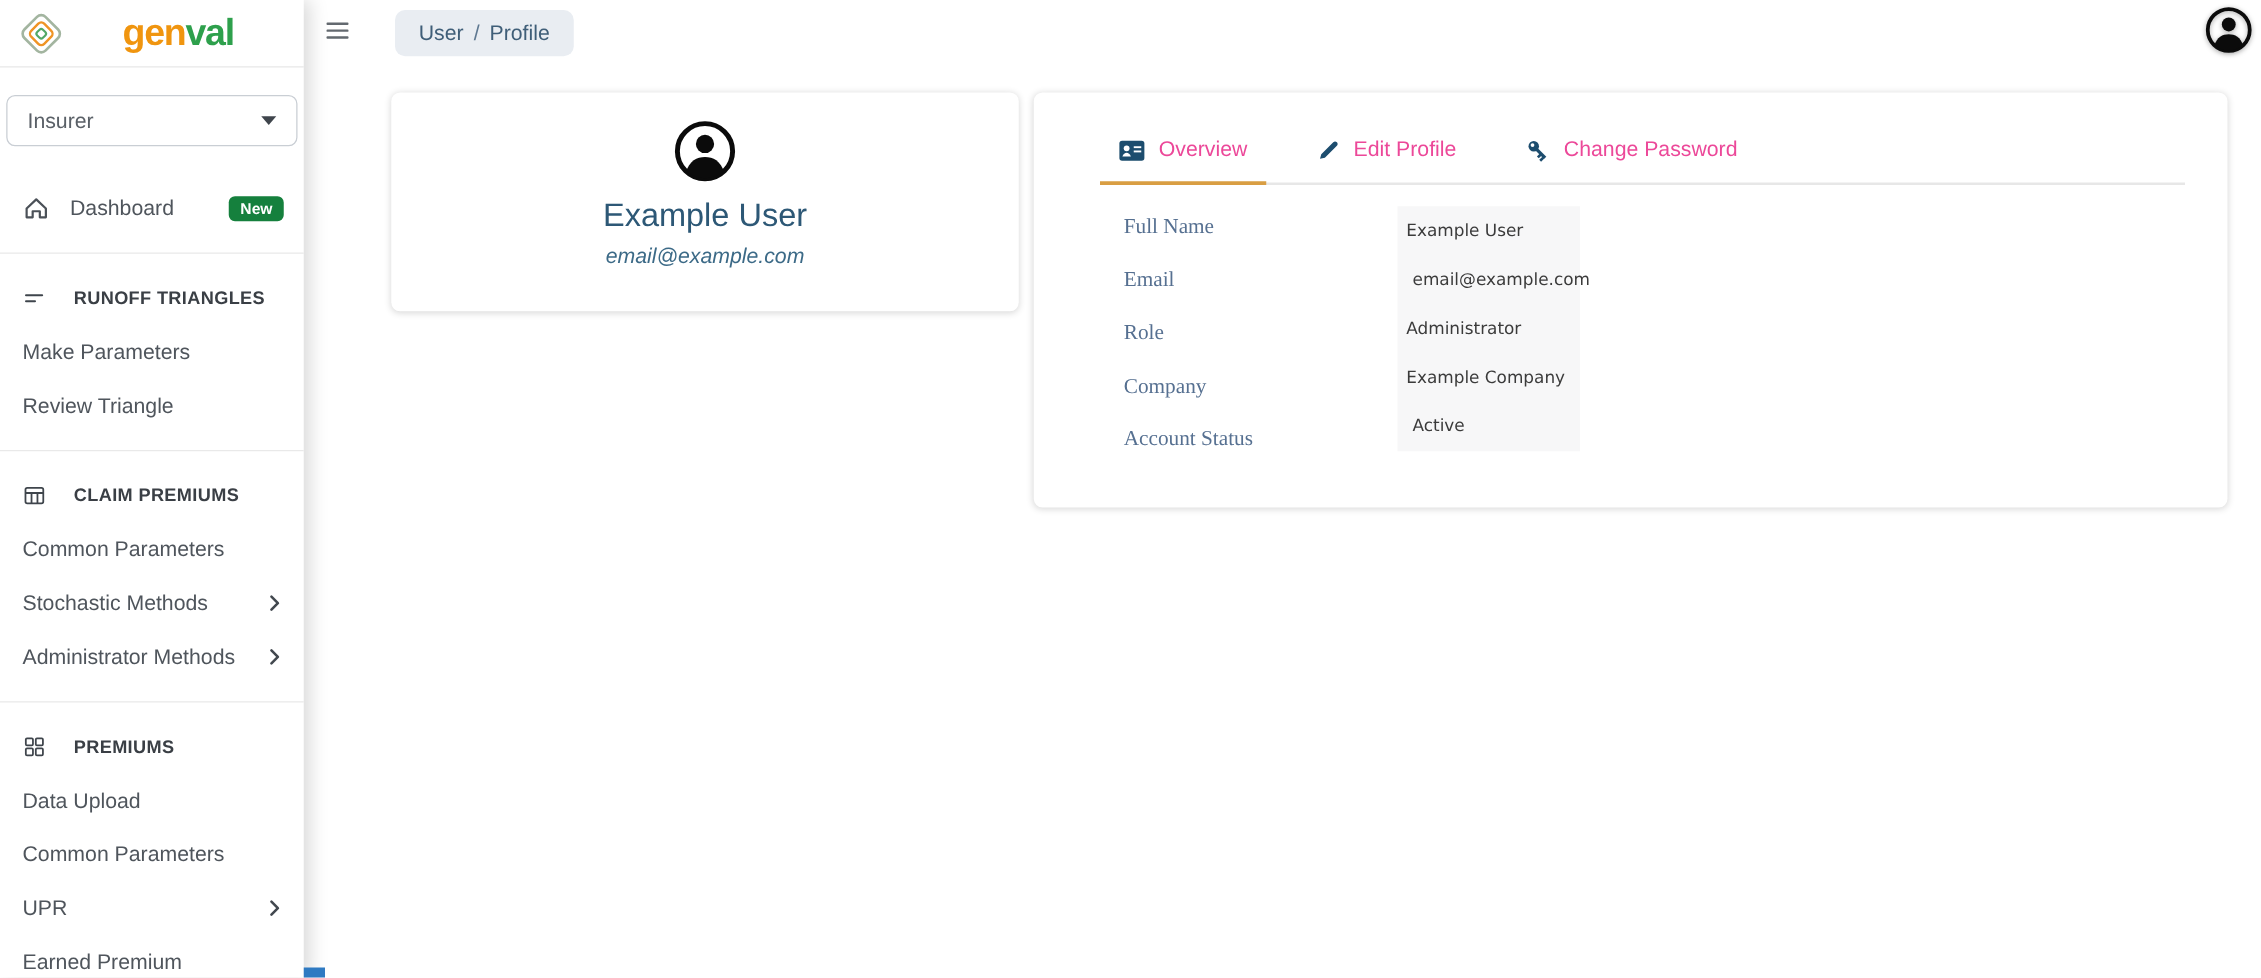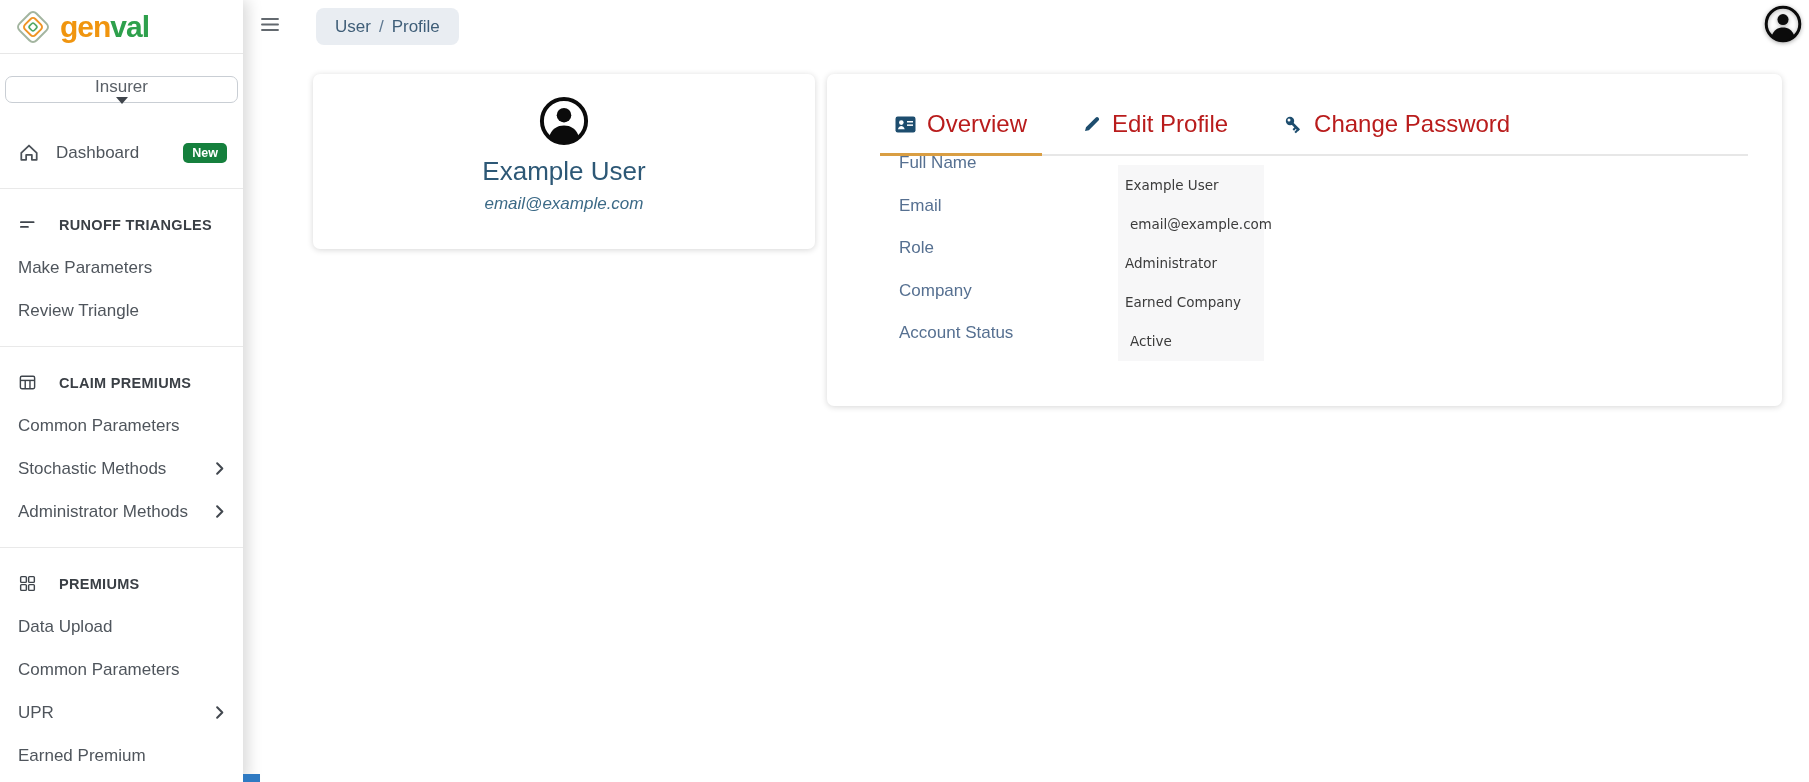--- a/index.html
+++ b/index.html
@@ -3,28 +3,28 @@
 <meta charset="utf-8">
 <style>
   * { margin:0; padding:0; box-sizing:border-box; }
   html,body { width:1809px; height:782px; overflow:hidden; background:#fff;
               font-family:"Liberation Sans", sans-serif; }
 
   
   .sidebar { position:absolute; left:0; top:0; width:243px; height:782px; background:#fff;
              box-shadow:5px 0 14px rgba(0,0,0,.15); z-index:20; }
   .logo-row { height:54px; display:flex; align-items:center; padding-left:12px;
-              border-bottom:1px solid #e7e7e7; }
+              border-bottom:1px solid #e7e7e7;gap:38px; }
   .logo-text { font-size:30px; font-weight:700; letter-spacing:-1px; margin-left:6px; }
   .logo-gen { color:#f0950f; }
   .logo-val { color:#2ea04c; }
 
-  .select-box { margin:22px 5px 0 5px; height:27px; border:1px solid #c9ced4; border-radius:7px;
-                display:flex; align-items:center; justify-content:flex-start;
-                padding:0 16px; cursor:pointer;flex-direction:column; }
+  .select-box { margin:22px 5px 0 5px; height:41px; border:1px solid #c9ced4; border-radius:7px;
+                display:flex; align-items:center; justify-content:space-between;
+                padding:0 16px; cursor:pointer; }
   .select-box .sel-text { font-size:17px; color:#5a6067; }
   .caret-down { width:0; height:0; border-left:6px solid transparent; border-right:6px solid transparent;
                 border-top:7px solid #3f454c; }
 
   .nav-item { height:43px; display:flex; align-items:center; padding:0 16px 0 18px;
               cursor:pointer; color:#4f555c; }
   .nav-item .item-label { font-size:17px; }
   .nav-item.with-icon .item-label { margin-left:16px; }
   .dash-row { margin-top:28px; }
   .badge-new { margin-left:auto; background:#15803d; color:#fff; font-size:12.5px; font-weight:700;
@@ -52,25 +52,25 @@
           box-shadow:0 1px 6px rgba(0,0,0,.16); }
   .profile-card { left:70px; top:74px; width:502px; height:175px; text-align:center; }
   .profile-avatar { width:50px; height:50px; color:#0b0b0b; margin-top:22px; }
   .profile-name { font-size:26px; color:#2d5876; margin-top:6px; }
   .profile-email { font-size:17px; font-style:italic; color:#3c6a87; margin-top:7px; }
 
   .details-card { left:584px; top:74px; width:955px; height:332px; }
   .tabs { position:absolute; left:53px; right:34px; top:36px; display:flex;
           border-bottom:2px solid #e7e7e7; }
   .tab { display:flex; align-items:center; padding:0 15px 15px 15px; margin-right:26px;
-         color:#b91c1c; font-size:24px; cursor:pointer; position:relative; }
+         color:#ec4899; font-size:17px; cursor:pointer; position:relative; }
   .tab .tab-label { margin-left:11px; }
   .tab.active { border-bottom:3px solid #d99e43; margin-bottom:-2.5px; }
 
-  .labels-col { position:absolute; left:72px; top:68px; }
+  .labels-col { position:absolute; left:72px; top:86px;font-family:Liberation Serif, serif; }
   .label-row { height:42.5px; display:flex; align-items:center;
                font-size:17px; color:#567091; }
   .values-col { position:absolute; left:291px; top:91px; width:146px; height:196px;
                 background:#f7f7f8; display:flex; flex-direction:column; }
   .value-row { flex:1; display:flex; align-items:center; padding-left:7px;
                font-family:"DejaVu Sans", sans-serif; font-size:13.5px; color:#3b3b3b; }
   .value-row:nth-child(2), .value-row:nth-child(5) { padding-left:12px; }
 
   .scroll-thumb { position:absolute; left:243px; bottom:0; width:17px; height:8px;
                   background:#2f7ac2; z-index:30; }
@@ -276,19 +276,19 @@
       <div class="label-row">Email</div>
       <div class="label-row">Role</div>
       <div class="label-row">Company</div>
       <div class="label-row">Account Status</div>
     </div>
 
     <div class="values-col">
       <div class="value-row">Example User</div>
       <div class="value-row">email@example.com</div>
       <div class="value-row">Administrator</div>
-      <div class="value-row">Earned Company</div>
+      <div class="value-row">Example Company</div>
       <div class="value-row">Active</div>
     </div>
   </div>
 </div>
 
 <div class="scroll-thumb"></div>
 
 </body></html>

